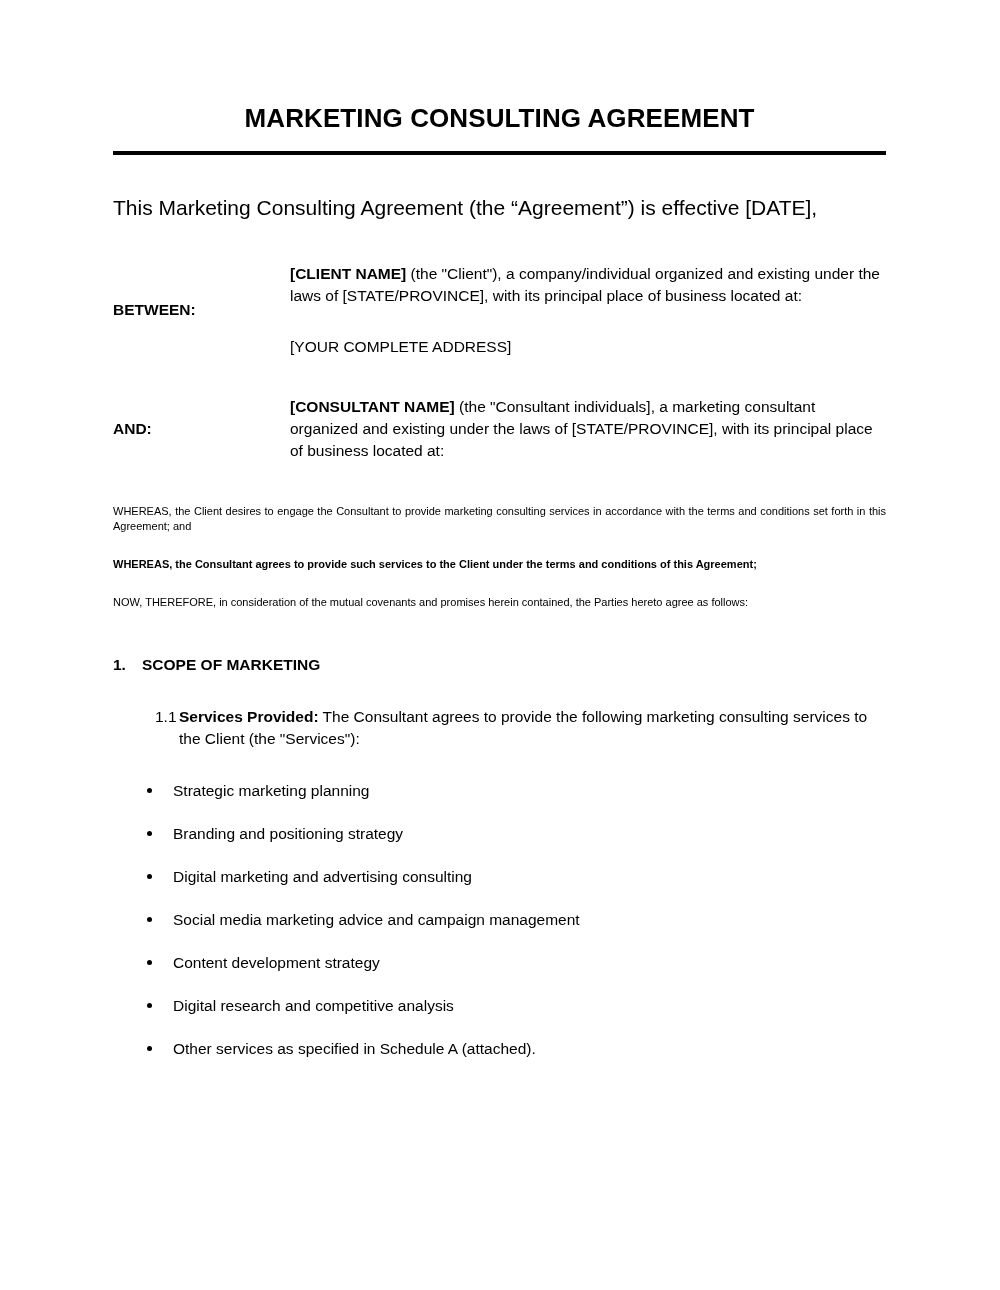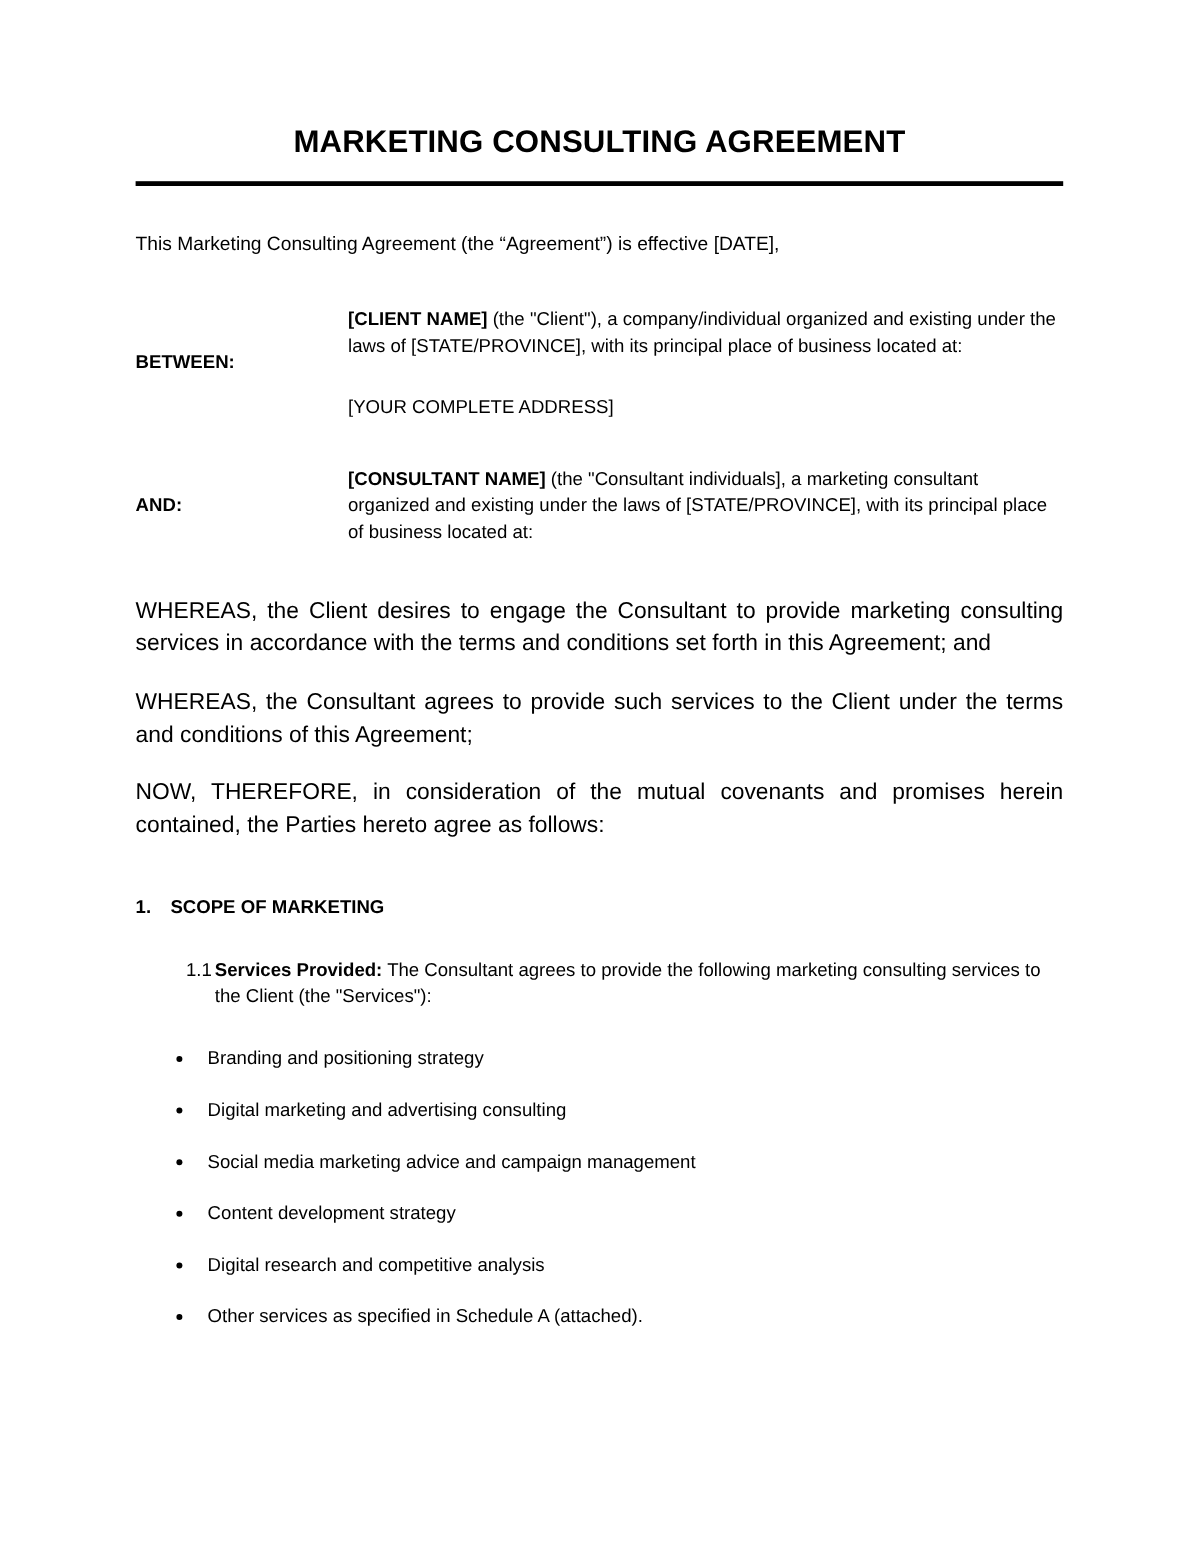--- a/index.html
+++ b/index.html
@@ -46,21 +46,21 @@
     margin-top: 17px;
     height: 4px;
     background: #000000;
     width: 100%;
   }
 
   
   .intro {
     margin: 0;
     padding-top: 38px;
-    font-size: 16px;
+    font-size: 21px;
     line-height: 1.42;
   }
 
   
   .party-block {
     display: flex;
     align-items: center;
     margin-top: 0;
     font-size: 15.5px;
     line-height: 1.42;
@@ -80,26 +80,26 @@
     margin: 0;
   }
   .party-name { font-weight: bold; }
   .party-address {
     margin-top: 29px !important;
   }
 
   
   .recital {
     margin: 0;
-    font-size: 19px;
+    font-size: 11px;
     line-height: 1.42;
     text-align: justify;
   }
   .recital.r1 { padding-top: 42px; }
-  .recital.r2 { padding-top: 22px; }
+  .recital.r2 { padding-top: 22px; font-weight: bold; }
   .recital.r3 { padding-top: 22px; }
 
   
   .section-heading {
     display: flex;
     padding-top: 46px;
     font-size: 15.5px;
     font-weight: bold;
   }
   .section-num {
@@ -205,20 +205,21 @@
       <span class="section-num">1.</span>
       <span class="section-title">SCOPE OF MARKETING</span>
     </div>
 
     <div class="clause">
       <span class="clause-num">1.1</span>
       <span class="clause-text"><span class="clause-lead">Services Provided:</span><span> The Consultant agrees to provide the following marketing consulting services to the Client (the "Services"):</span></span>
     </div>
 
     <ul class="bullets">
+      <li><span>Strategic marketing planning</span></li>
       <li><span>Branding and positioning strategy</span></li>
       <li><span>Digital marketing and advertising consulting</span></li>
       <li><span>Social media marketing advice and campaign management</span></li>
       <li><span>Content development strategy</span></li>
       <li><span>Digital research and competitive analysis</span></li>
       <li><span>Other services as specified in Schedule A (attached).</span></li>
     </ul>
 
   </div>
 

